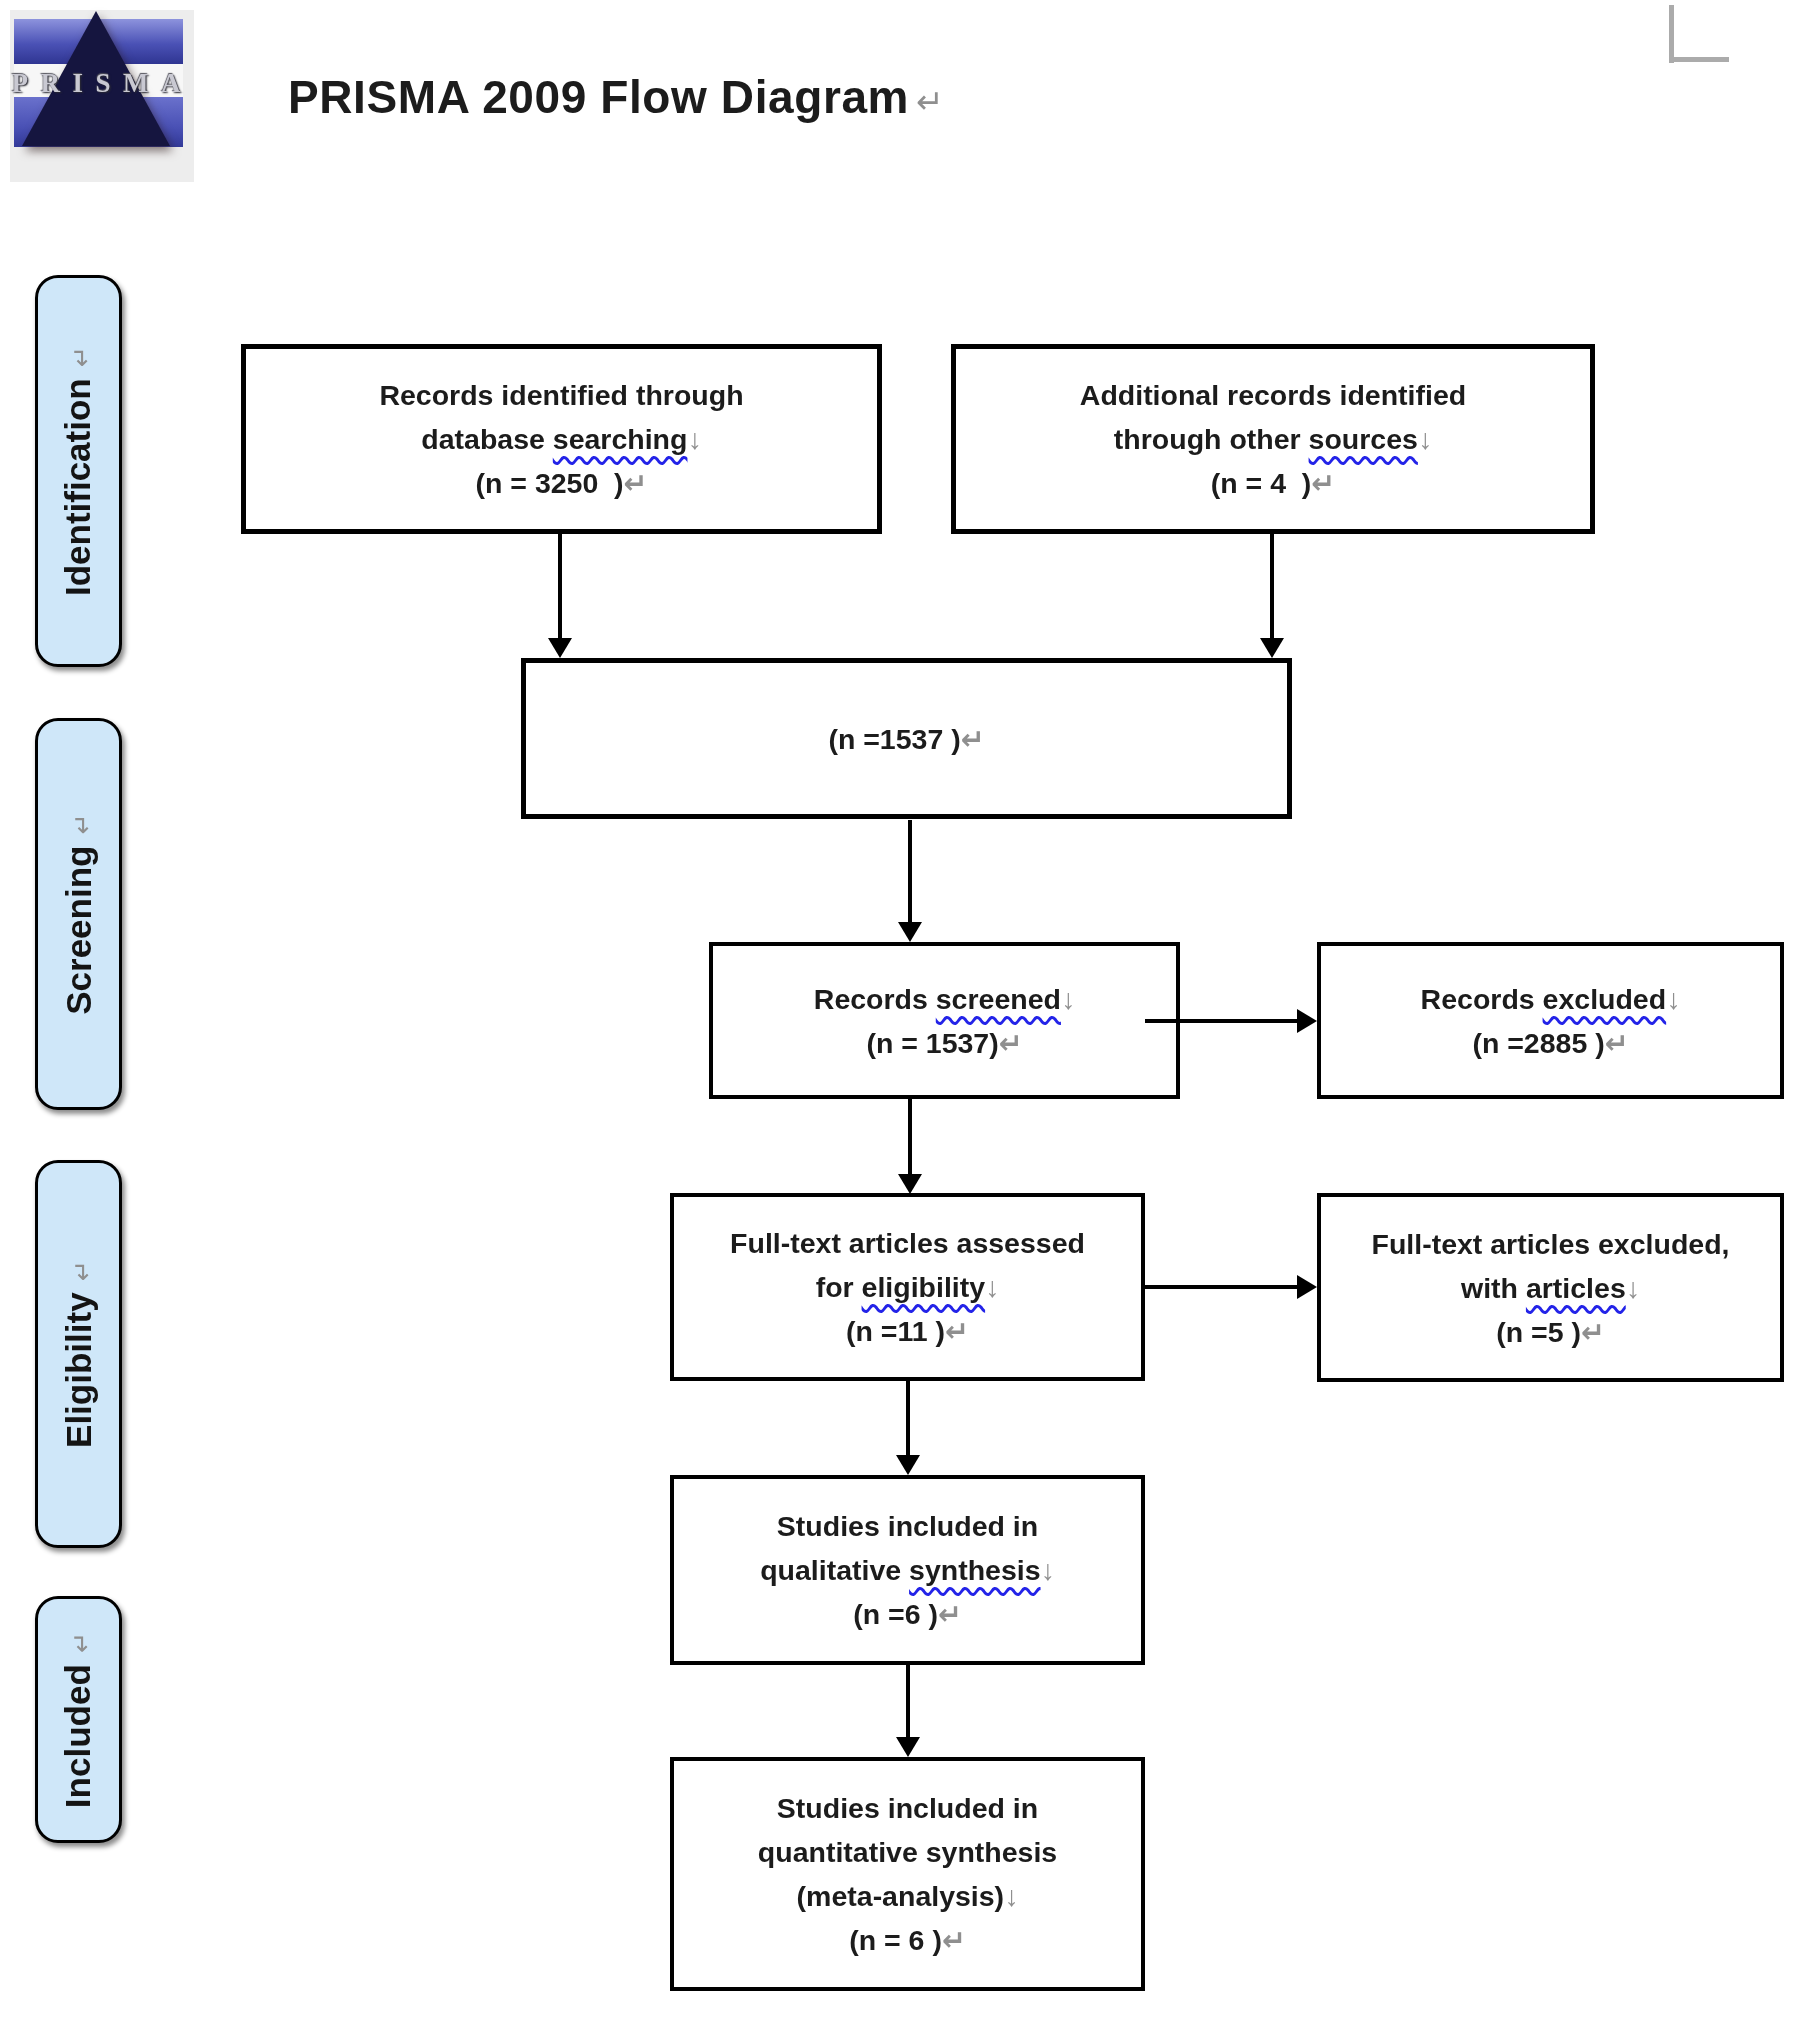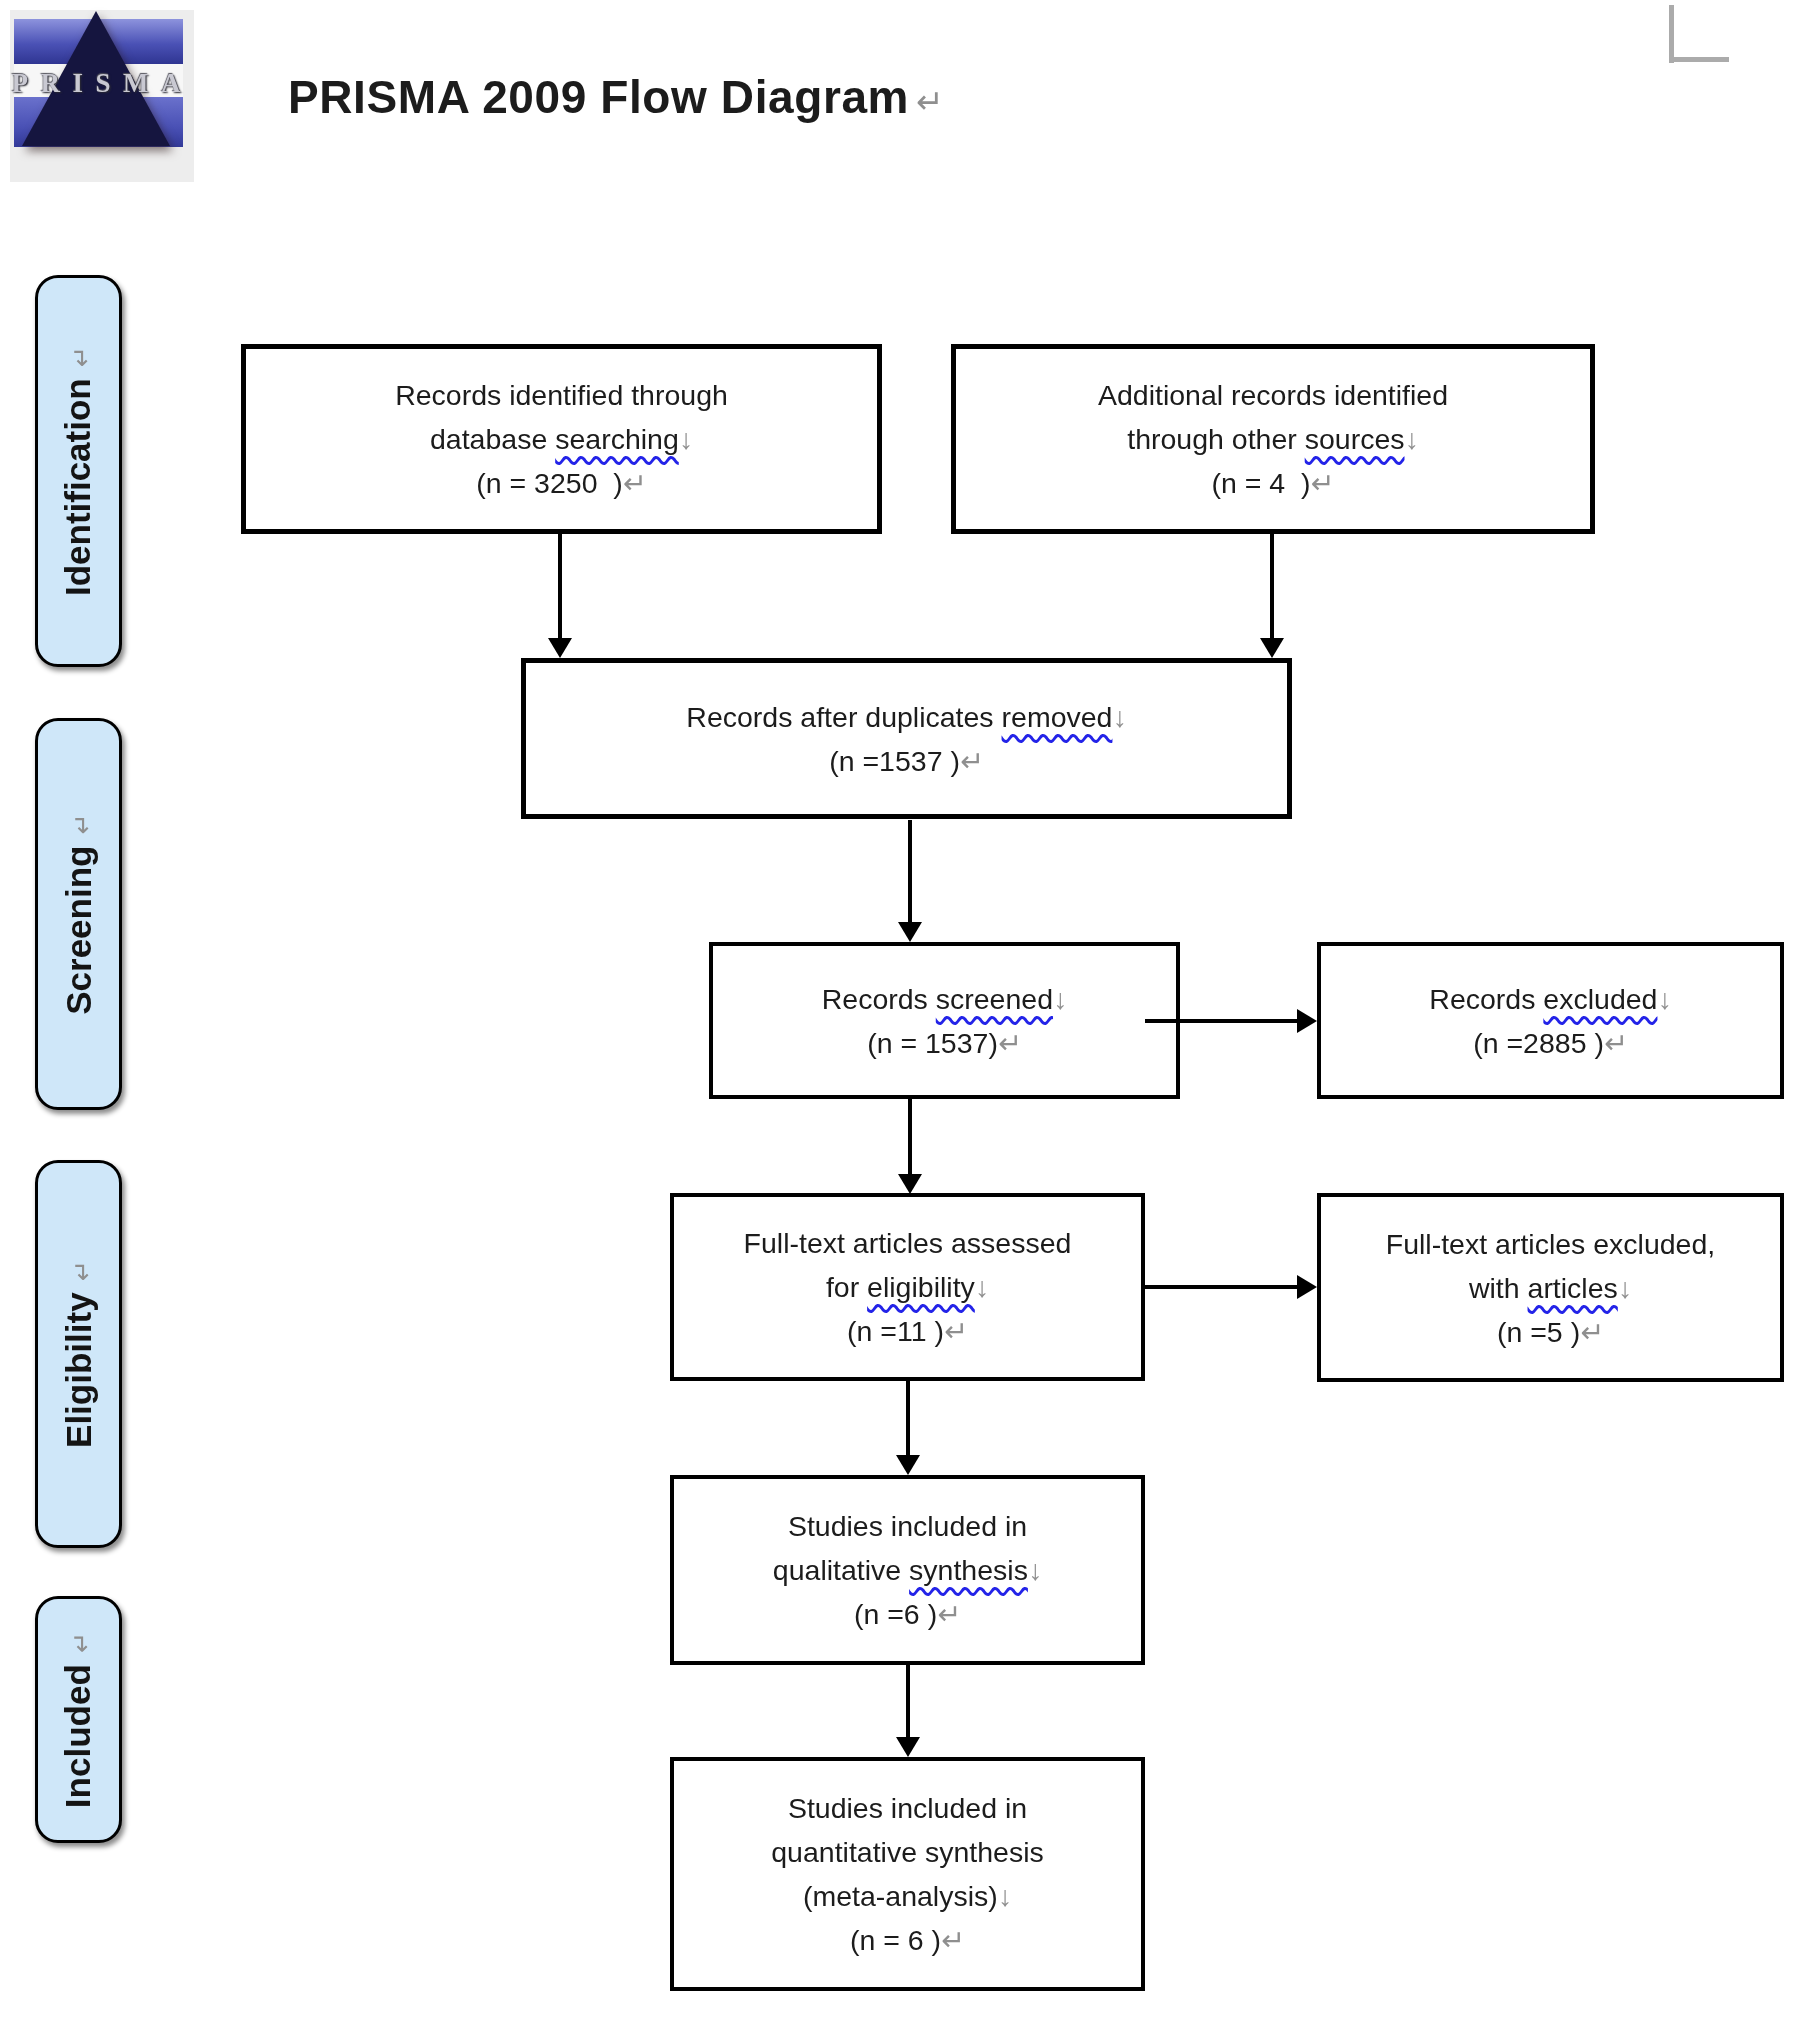--- a/index.html
+++ b/index.html
@@ -43,21 +43,21 @@
   .s-eligibility{top:1160px;height:388px;}
   .s-included{top:1596px;height:247px;}
   .vtext{transform:rotate(-90deg);white-space:nowrap;font-weight:bold;font-size:35px;color:#141414;}
   .smark{font-size:25px;font-weight:normal;color:var(--mark);margin-left:11.4px;}
 
   
   .fbox{position:absolute;background:#fff;border:4px solid var(--ink);box-sizing:border-box;
     display:flex;flex-direction:column;align-items:center;justify-content:center;
     font-size:28.5px;line-height:44px;text-align:center;}
   .fbox .line{white-space:nowrap;}
-  .fbox .line span{white-space:pre-wrap;}
+  .fbox .line span{white-space:pre-wrap;font-weight:bold;}
   .b0{left:241px; top:344px; width:641px;height:190px;border-width:5.1px;}
   .b1{left:951px;top:344px; width:644px;height:190px;border-width:5.1px;}
   .b2{left:521px; top:658px;width:771px;height:161px;border-width:5.1px;}
   .b3{left:674px;top:942px;width:471px; height:157px;margin-left:35px;}
   .b4{left:1317px;top:942px;width:467px; height:157px;}
   .b5{left:670px;top:1193px;width:475px; height:188px;}
   .b6{left:1317px;top:1193px;width:467px; height:189px;}
   .b7{left:670px;top:1475px;width:475px; height:190px;}
   .b8{left:670px;top:1757px;width:475px; height:234px;}
 
@@ -115,21 +115,20 @@
       <div class="line"><span>Records identified through</span></div>
       <div class="line"><span>database </span><span class="wavy">searching</span><span class="fmt">↓</span></div>
       <div class="line"><span>(n = 3250  )</span><span class="fmt">↵</span></div>
     </div>
   <div class="fbox b1">
       <div class="line"><span>Additional records identified</span></div>
       <div class="line"><span>through other </span><span class="wavy">sources</span><span class="fmt">↓</span></div>
       <div class="line"><span>(n = 4  )</span><span class="fmt">↵</span></div>
     </div>
   <div class="fbox b2">
-      <div class="line"><span>Records after duplicates </span><span class="wavy">removed</span><span class="fmt">↓</span></div>
       <div class="line"><span>(n =1537 )</span><span class="fmt">↵</span></div>
     </div>
   <div class="fbox b3">
       <div class="line"><span>Records </span><span class="wavy">screened</span><span class="fmt">↓</span></div>
       <div class="line"><span>(n = 1537)</span><span class="fmt">↵</span></div>
     </div>
   <div class="fbox b4">
       <div class="line"><span>Records </span><span class="wavy">excluded</span><span class="fmt">↓</span></div>
       <div class="line"><span>(n =2885 )</span><span class="fmt">↵</span></div>
     </div>

